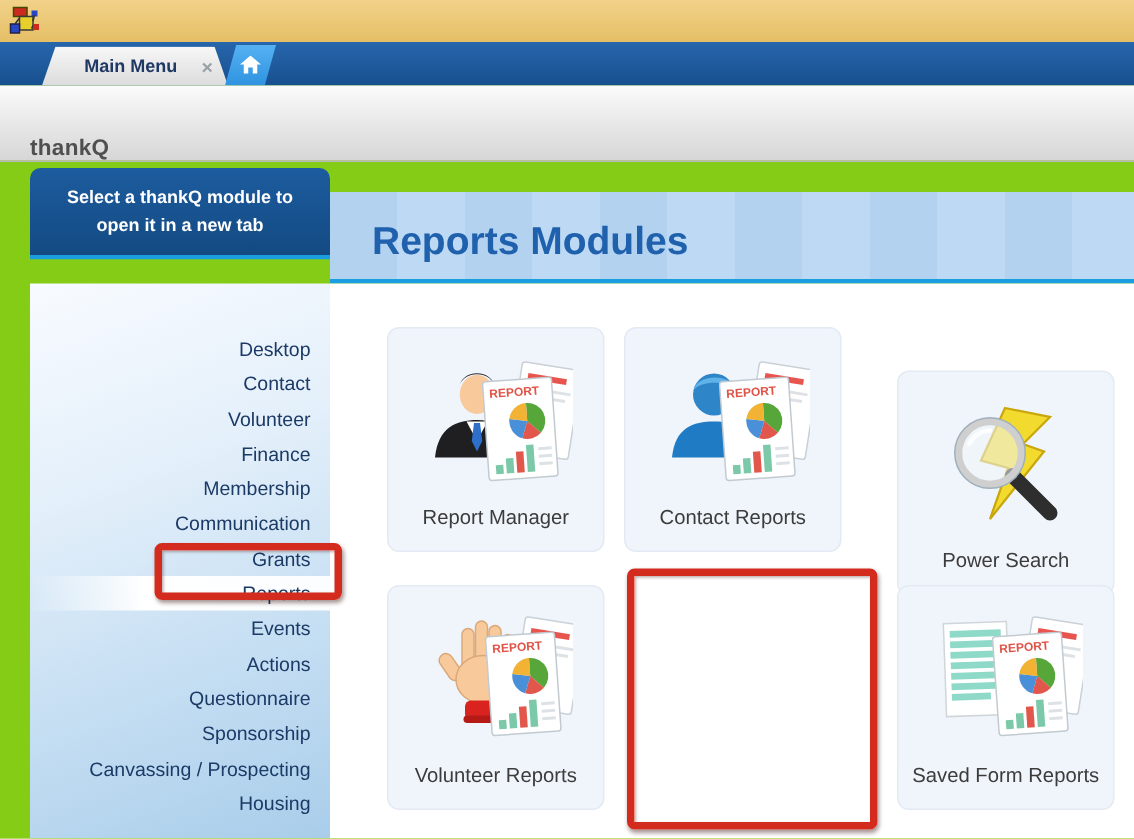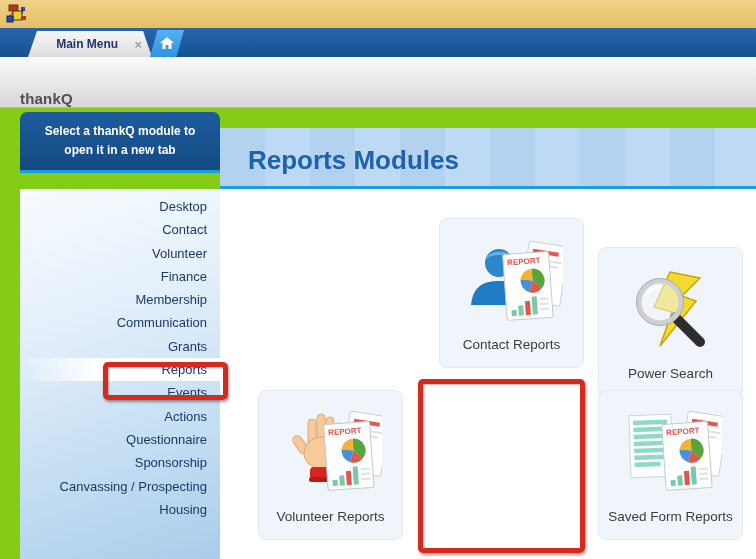--- a/index.html
+++ b/index.html
@@ -25,37 +25,37 @@
   .brand{ font-size:15px; font-weight:bold; color:#4f4f4f; letter-spacing:.2px;}
 
   
   .sb-header{ position:absolute; left:20px; top:112px; width:200px; height:61px;
     border-radius:7px 7px 0 0; background:linear-gradient(#1d5c9f,#134a82);
     border-bottom:3px solid #1b9ee0;
     color:#fff; font-size:12px; font-weight:600; text-align:center;
     display:flex; flex-direction:column; justify-content:center; line-height:1.55;}
   .sb-list{ position:absolute; left:20px; top:189px; width:200px; height:370px;
     background:linear-gradient(160deg,#f8fbff 0%,#e3effa 35%,#c3ddf2 70%,#a9cdea 100%);
-    padding-top:6px;}
+    padding-top:32px;}
   .sb-item{ height:23.3px; line-height:23.3px; text-align:right; padding-right:13px;
     font-size:13px; color:#1b3a66; font-weight:500; cursor:pointer; white-space:nowrap;}
   .sb-item.selected{ background:linear-gradient(90deg, rgba(255,255,255,0) 0%, #ffffff 38%, #fbfdff 100%); }
 
   
   .title-band{ position:absolute; left:220px; top:128px; width:536px; height:61px;
     background:repeating-linear-gradient(90deg,#b3d2ef 0 45px,#bdd9f3 45px 90px);
     border-bottom:3px solid #1b9ee0; display:flex; align-items:center; padding:6px 12px 0 28px;}
   .title-band h1{ font-size:26px; font-weight:600; color:#2061ad; }
   .main-area{ position:absolute; left:220px; top:189px; width:536px; height:370px; background:#ffffff;}
   .tile{ position:absolute; width:145px; height:150px; background:#f0f5fb;
     border:1px solid #e3eaf3; border-radius:8px; display:flex; flex-direction:column;
     align-items:center; cursor:pointer;}
   .tile svg.icon{ margin-top:14px; width:102px; height:92px;}
   .tile .tlabel{ margin-top:auto; margin-bottom:15px; font-size:13.5px; color:#3c3c3c;}
-  .t1{left:38px; top:29px;} .t2{left:219px; top:29px;} .t3{left:378px; top:29px;margin-top:29px;}
+  .t1{left:38px; top:29px;} .t2{left:196px; top:29px;} .t3{left:378px; top:29px;margin-top:29px;}
   .t4{left:38px; top:201px;} .t5{left:208px; top:201px;} .t6{left:378px; top:201px;}
 
   
   .annot{ position:absolute; border:5px solid #d42b1f; border-radius:5px; z-index:60;
     box-shadow:1px 2px 3px rgba(60,20,15,.45), inset 1px 1px 2px rgba(60,20,15,.35);
     pointer-events:none;}
   .annot-reports{ left:103px; top:362px; width:125px; height:38px;}
   .annot-school{ left:418px; top:379px; width:167px; height:174px;}
 </style>
 </head>
@@ -138,20 +138,31 @@
     <div class="sb-item">Canvassing / Prospecting</div>
     <div class="sb-item">Housing</div>
   </div>
 
   <div class="title-band">
     <h1>Reports Modules</h1>
   </div>
 
   <div class="main-area">
 
+    <div class="tile t1">
+      <svg class="icon" viewBox="0 0 102 92">
+        <path d="M10 72 C12 52, 24 47, 38 47 C52 47, 62 52, 64 72 Z" fill="#1f1f22"></path>
+        <polygon points="31,48 45,48 38,61" fill="#ffffff"></polygon>
+        <polygon points="36,49 40,49 41.5,61 38,68 34.5,61" fill="#2d6fc9"></polygon>
+        <ellipse cx="38" cy="30" rx="11.5" ry="13" fill="#f8c99b"></ellipse>
+        <path d="M26 27 C26 12, 50 12, 50 27 C50 20 44 16.5 38 16.5 C32 16.5 26 20 26 27 Z" fill="#2b2b2d"></path>
+        <use href="#sym-papers" x="36" y="10"></use>
+      </svg>
+      <span class="tlabel">Report Manager</span>
+    </div>
 
     <div class="tile t2">
       <svg class="icon" viewBox="0 0 102 92">
         <path d="M10 72 C12 52, 24 48, 38 48 C52 48, 62 52, 64 72 Z" fill="#1f7bc4"></path>
         <circle cx="38" cy="30" r="14" fill="#2e86c9"></circle>
         <path d="M24.5 27 C26 17, 50 15, 51.5 27 C48 21 30 20 24.5 27 Z" fill="#5fb3e8"></path>
         <use href="#sym-papers" x="36" y="10"></use>
       </svg>
       <span class="tlabel">Contact Reports</span>
     </div>

